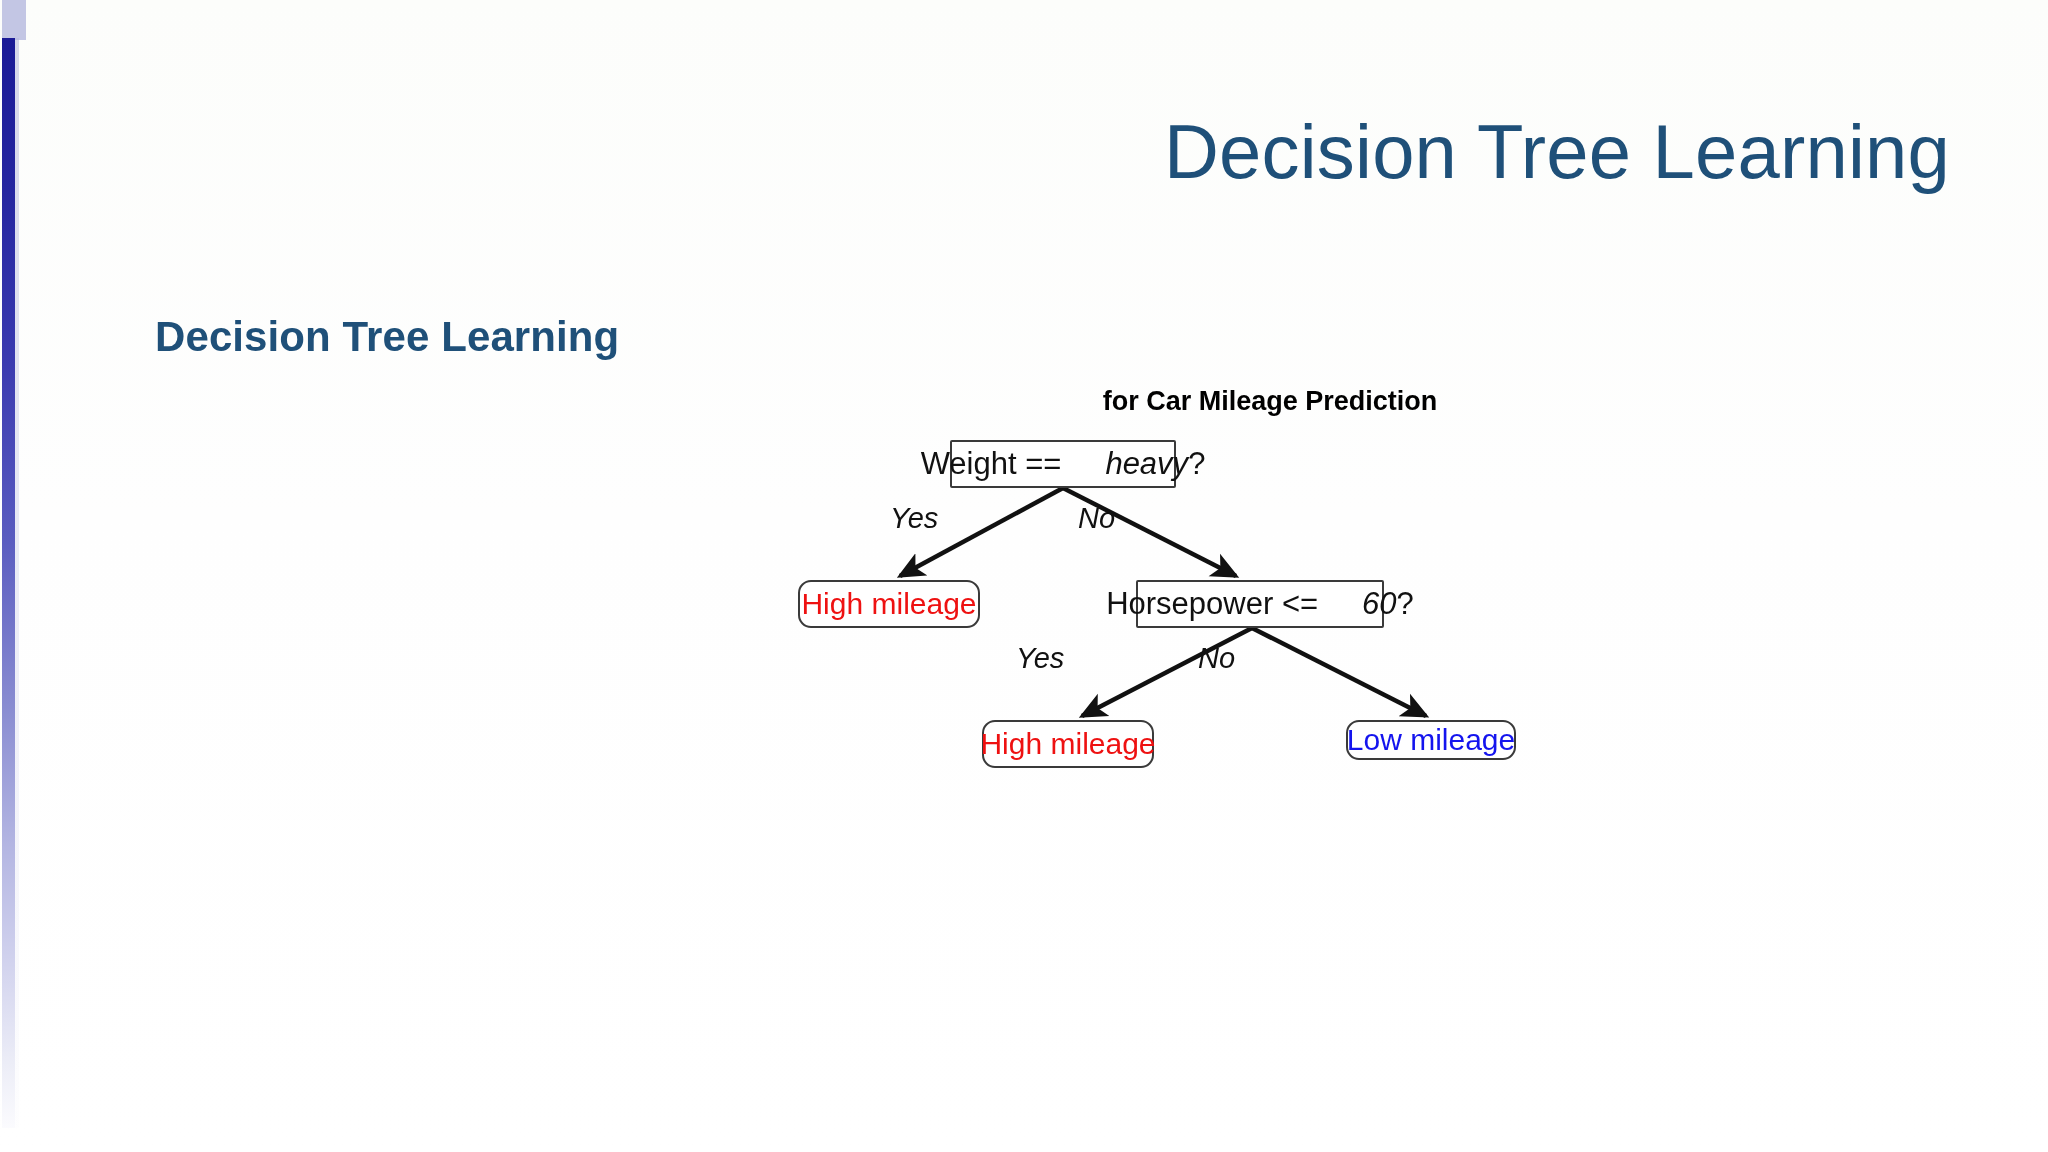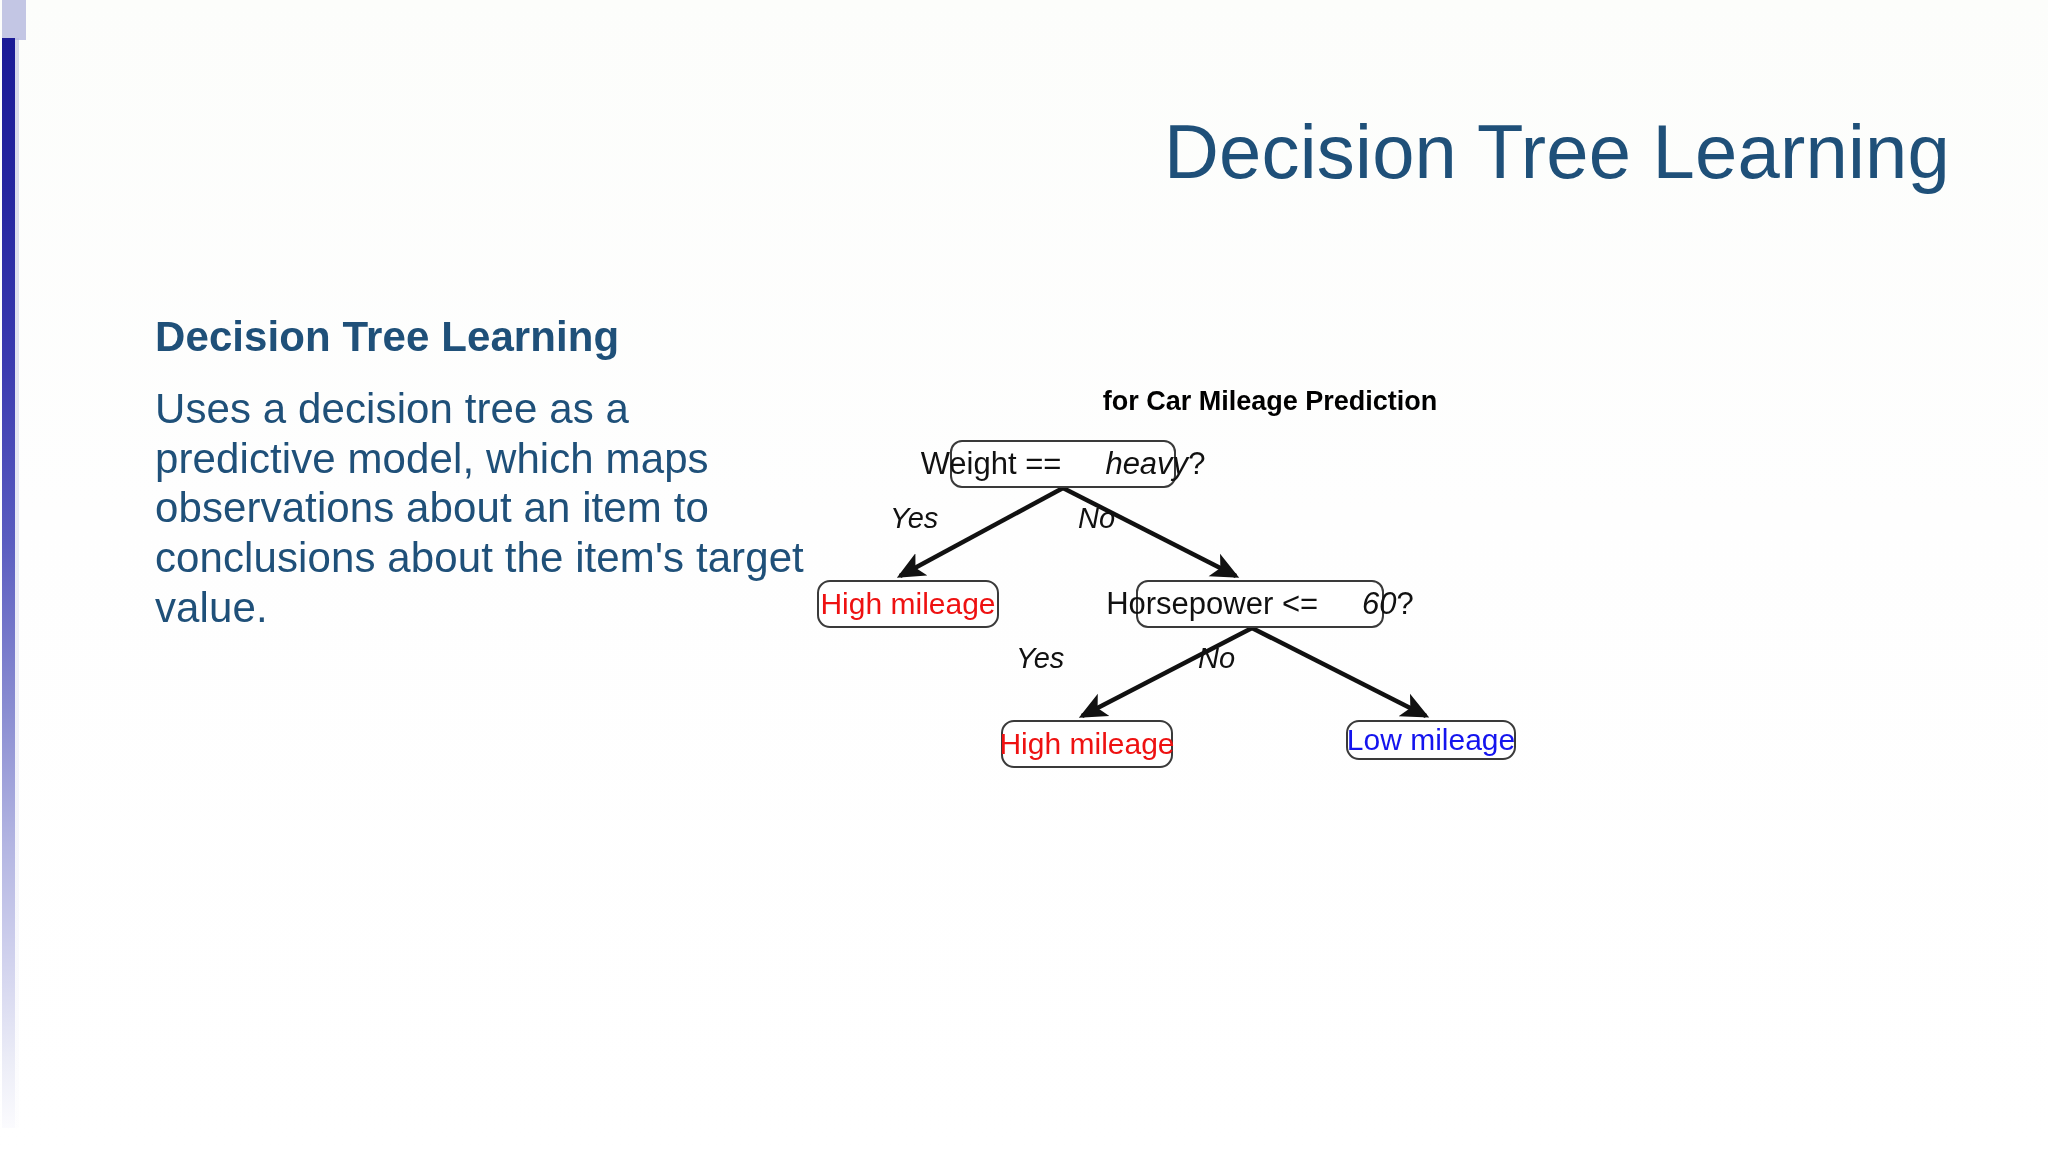--- a/index.html
+++ b/index.html
@@ -135,32 +135,32 @@
     box-sizing: border-box;
     background: #ffffff;
     border: 2px solid #3a3a3a;
     display: flex;
     align-items: center;
     justify-content: center;
     white-space: nowrap;
     z-index: 3;
   }
   .node.decision {
-    border-radius: 12px;
+    border-radius: 2px;
     font-size: 31px;
     color: #111111;
     padding: 0 8px;
   }
   .node.leaf {
     border-radius: 13px;
     font-size: 30px;
     padding: 0 18px;
   }
   .node .italic { font-style: italic; margin-left: 44px; }
-  .leaf-high { color: #ee1111; margin-left: 19px; }
+  .leaf-high { color: #ee1111; }
   .leaf-low  { color: #1414ee; }
 
   
   #node-root      { left: 0px;   top: 110px; width: 226px; height: 48px; }
   #node-high-1    { left: -152px; top: 250px; width: 182px; height: 48px; }
   #node-hp        { left: 186px; top: 250px; width: 248px; height: 48px; }
   #node-high-2    { left: 32px;  top: 390px; width: 172px; height: 48px; }
   #node-low       { left: 396px; top: 390px; width: 170px; height: 40px; }
 
   
@@ -193,21 +193,20 @@
 <div id="slide">
 
   <div class="accent-bar-top"></div>
   <div class="accent-bar"></div>
   <div class="accent-bar-edge"></div>
 
   <div id="slide-title">Decision Tree Learning</div>
 
   <div id="body-col">
     <div id="body-heading">Decision Tree Learning</div>
-    <div id="body-paragraph">Uses a decision tree as a predictive model, which maps observations about an item to conclusions about the item's target value.</div>
   </div>
 
   <div id="diagram">
 
     <div id="diagram-subtitle">for Car Mileage Prediction</div>
 
     <svg id="edges" viewBox="0 0 1040 620">
       <defs>
         <marker id="arrowhead" markerWidth="7" markerHeight="7" refX="5.4" refY="3" orient="auto" markerUnits="strokeWidth">
           <path d="M0,0.2 L6.2,3 L0,5.8 L1.5,3 Z" fill="#111111"></path>

